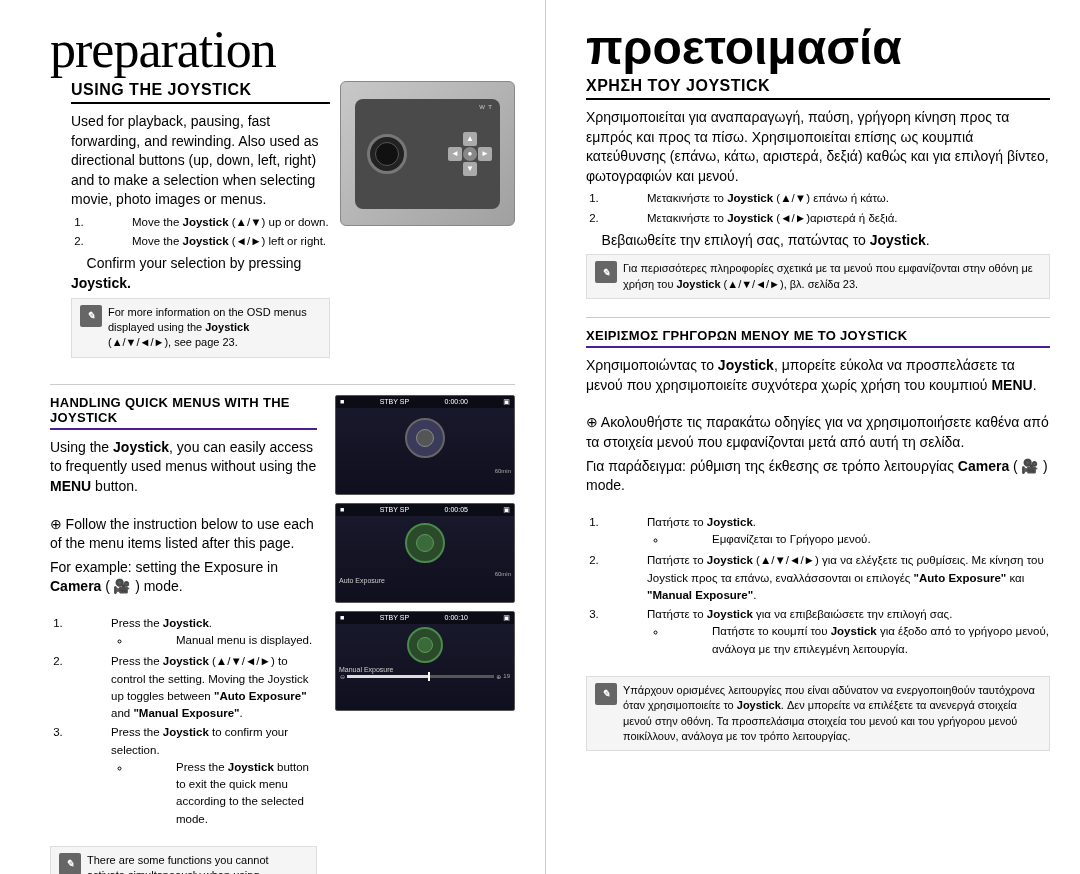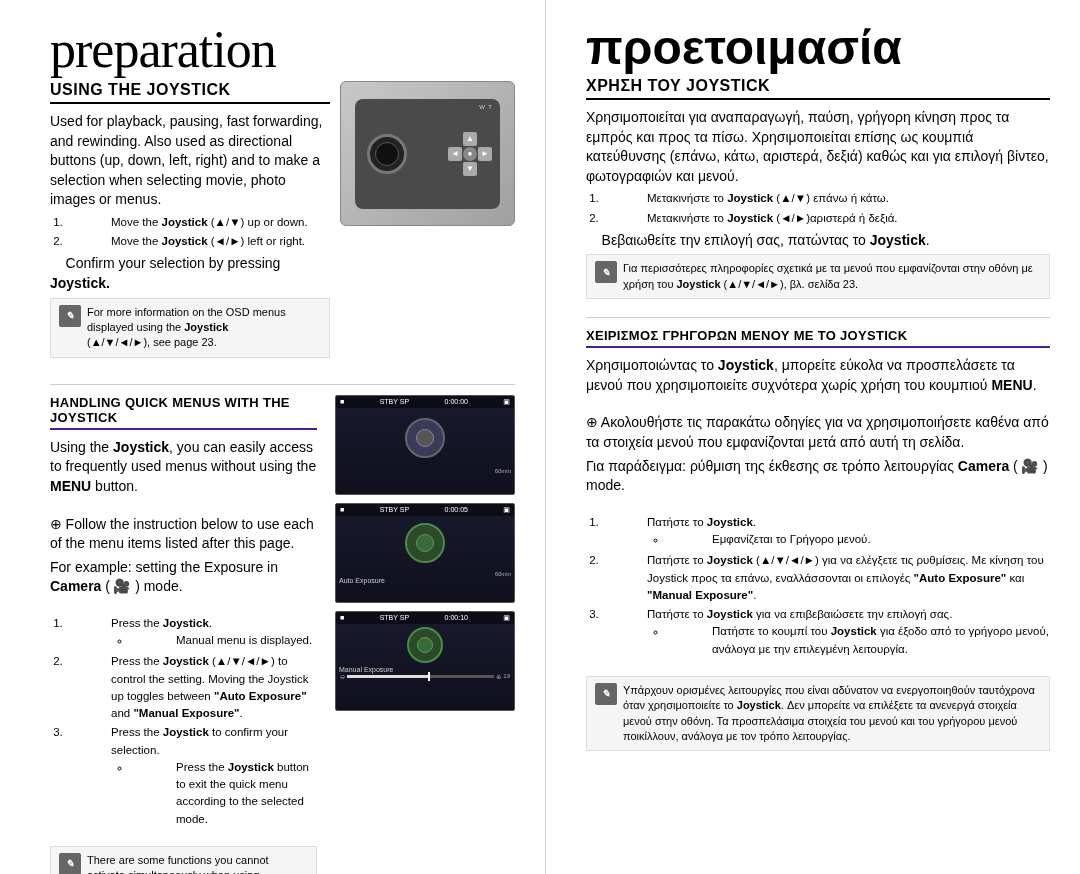--- a/index.html
+++ b/index.html
@@ -55,20 +55,21 @@
       margin-bottom: 8px;
       letter-spacing: 0.5px;
     }
     .section-block {
       margin-bottom: 18px;
     }
     .section-with-image {
       display: flex;
       gap: 10px;
       margin-bottom: 18px;
+      margin-left: 21px;
     }
     .section-text {
       flex: 1;
     }
     .section-image {
       width: 175px;
       flex-shrink: 0;
     }
     p { font-size: 14px; line-height: 1.4; margin-bottom: 4px; }
     ol { padding-left: 16px; margin-bottom: 4px; }

